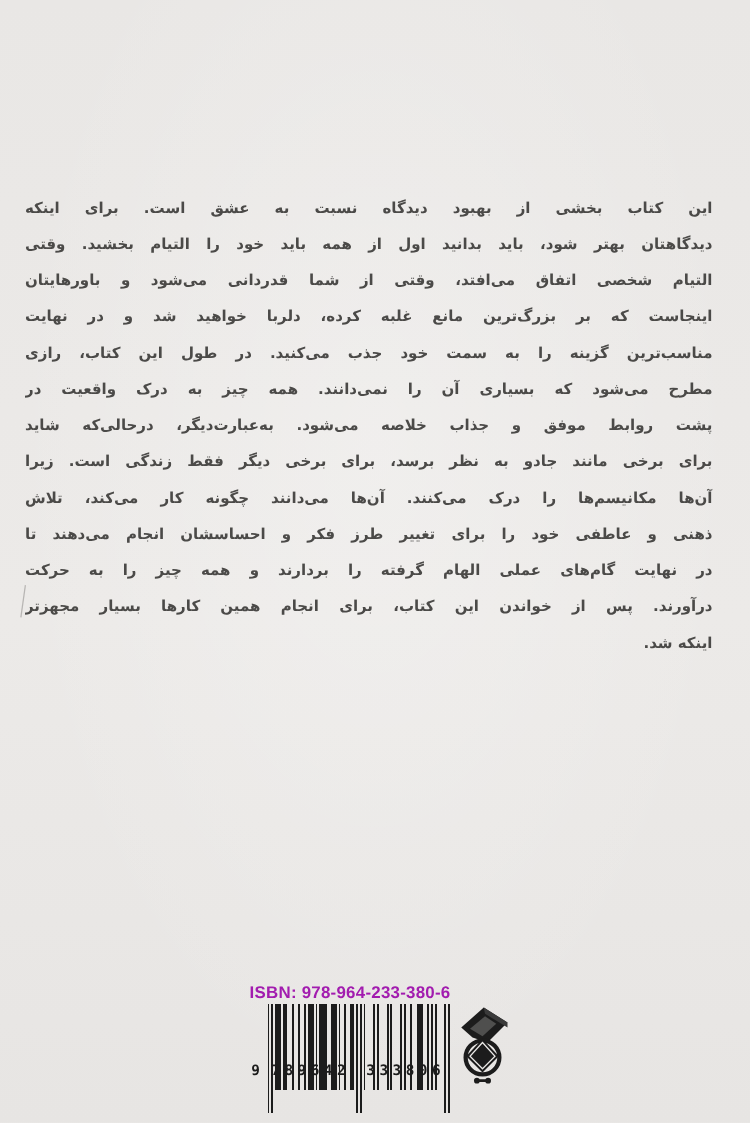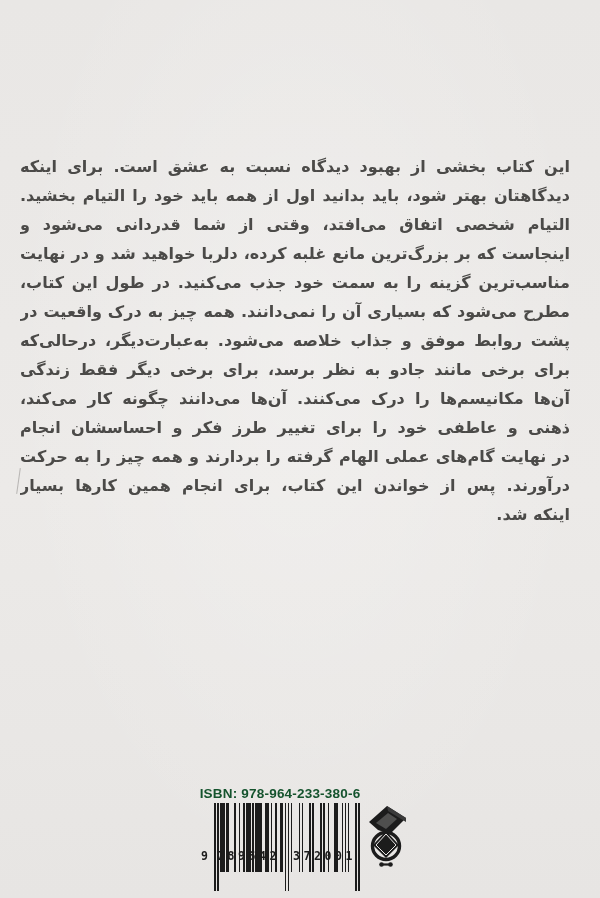--- a/index.html
+++ b/index.html
@@ -16,21 +16,21 @@
     background:
       radial-gradient(ellipse at 50% 40%, rgba(255,255,255,0.25), rgba(0,0,0,0) 70%),
       linear-gradient(180deg,#e9e7e5 0%,#eceae8 55%,#e7e5e3 100%);
   }
   
   .cover-text{
     position:absolute;
     top:152px;left:20px;right:30px;
     direction:rtl;
     color:#4b4a48;
-    font-size:16px;
+    font-size:12px;
     line-height:29px;
     font-weight:bold;
   }
   .cover-text .line{
     text-align:justify;
     text-align-last:justify;
     height:29px;
     overflow:hidden;
   }
   .cover-text .line:last-child{
@@ -43,21 +43,21 @@
     width:215px;height:85px;
   }
   .isbn-label{
     position:absolute;
     top:0;left:0;width:164px;
     text-align:center;
     font-family:"Liberation Sans",sans-serif;
     font-weight:bold;
     font-size:13.5px;
     letter-spacing:0.2px;
-    color:#14532d;
+    color:#a21caf;
     white-space:nowrap;
   }
   .barcode{
     position:absolute;
     top:17px;left:16px;
     width:146px;height:57px;
   }
   .barcode svg{position:absolute;inset:0;overflow:visible;}
   .barcode-digits span{
     position:absolute;
@@ -138,21 +138,21 @@
         <rect x="78" y="0" width="3" height="45" fill="#1c1c1c"></rect>
         <rect x="83" y="0" width="1" height="45" fill="#1c1c1c"></rect>
         <rect x="85" y="0" width="1" height="45" fill="#1c1c1c"></rect>
         <rect x="87" y="0" width="1" height="45" fill="#1c1c1c"></rect>
         <rect x="92" y="0" width="1" height="57" fill="#1c1c1c"></rect>
         <rect x="94" y="0" width="1" height="57" fill="#1c1c1c"></rect>
       </svg>
     <div class="barcode-digits">
       <span class="bd-first">9</span>
       <span class="bd-left">789642</span>
-      <span class="bd-right">372001</span>
+      <span class="bd-right">333806</span>
     </div>
   </div>
 
   <svg class="publisher-logo" viewBox="0 0 46 66">
     <g fill="#1c1c1c">
 
       <path d="M5 19 L23 3 L42 15 L26 31 L14 27 Z"></path>
       <path d="M23 3 L42 15 L42 19 L24 8 Z" fill="#3a3a3a"></path>
 
       <path d="M12 20 L24 10 L33 16 L22 26 Z" fill="#e9e7e5" opacity="0.25"></path>

